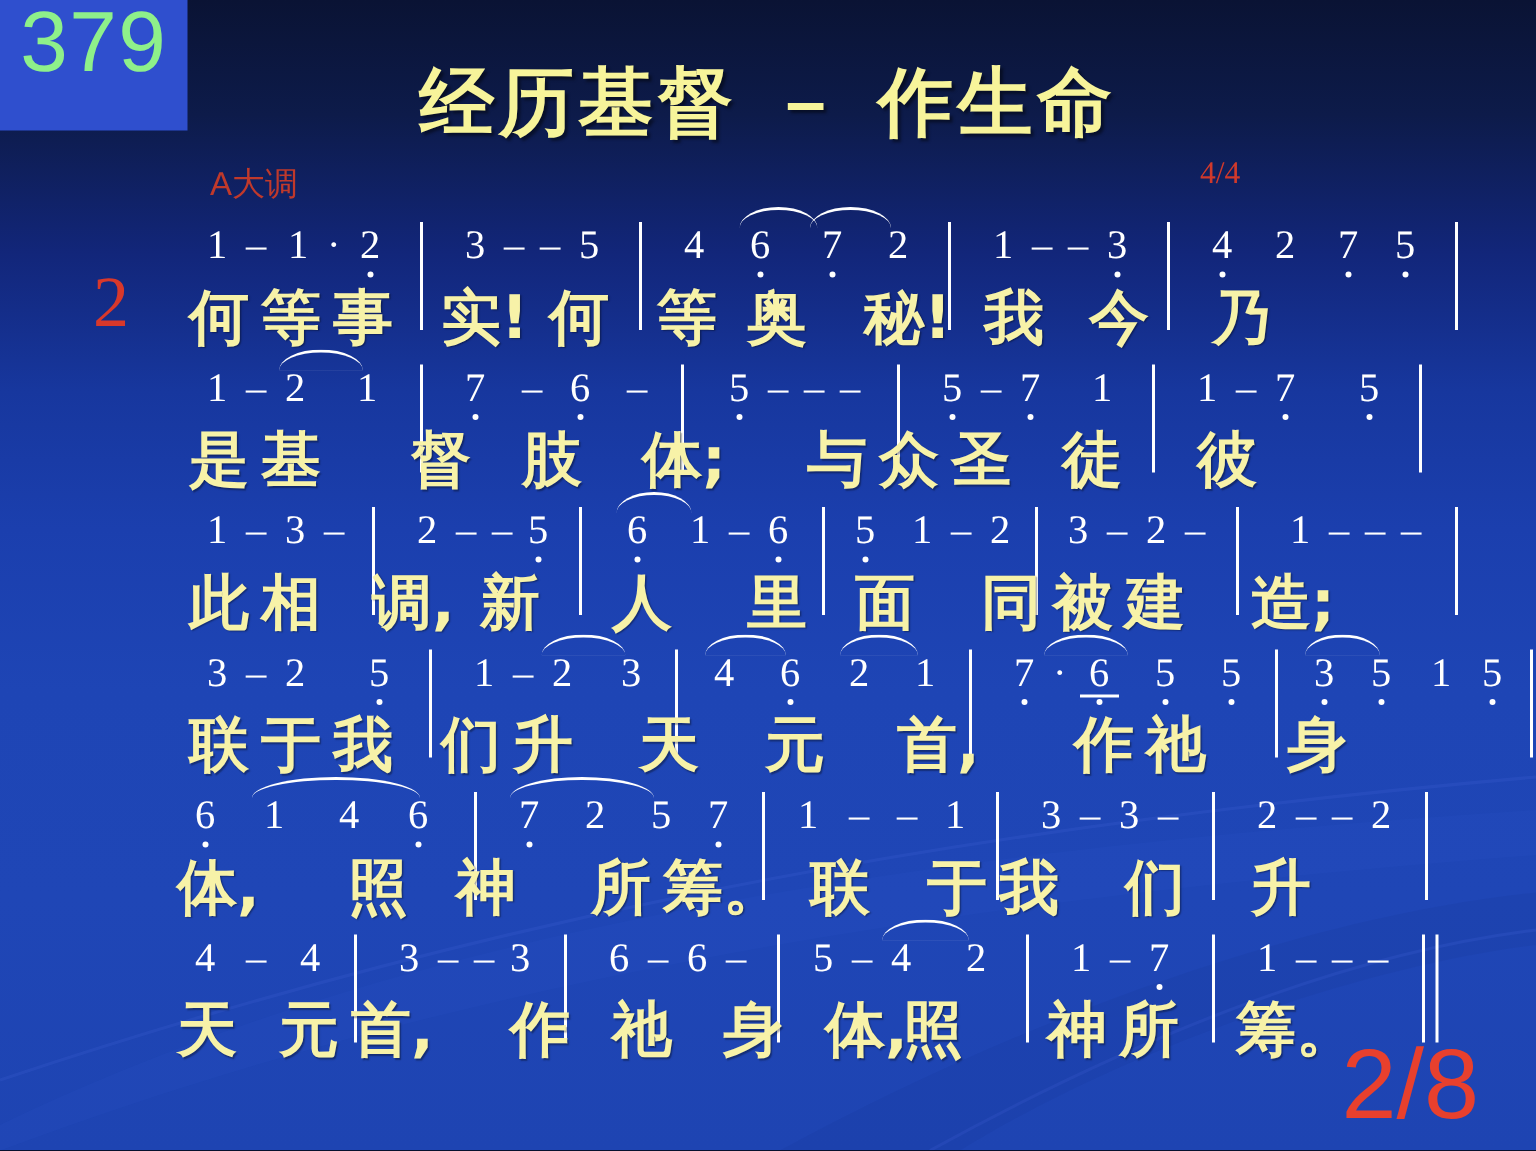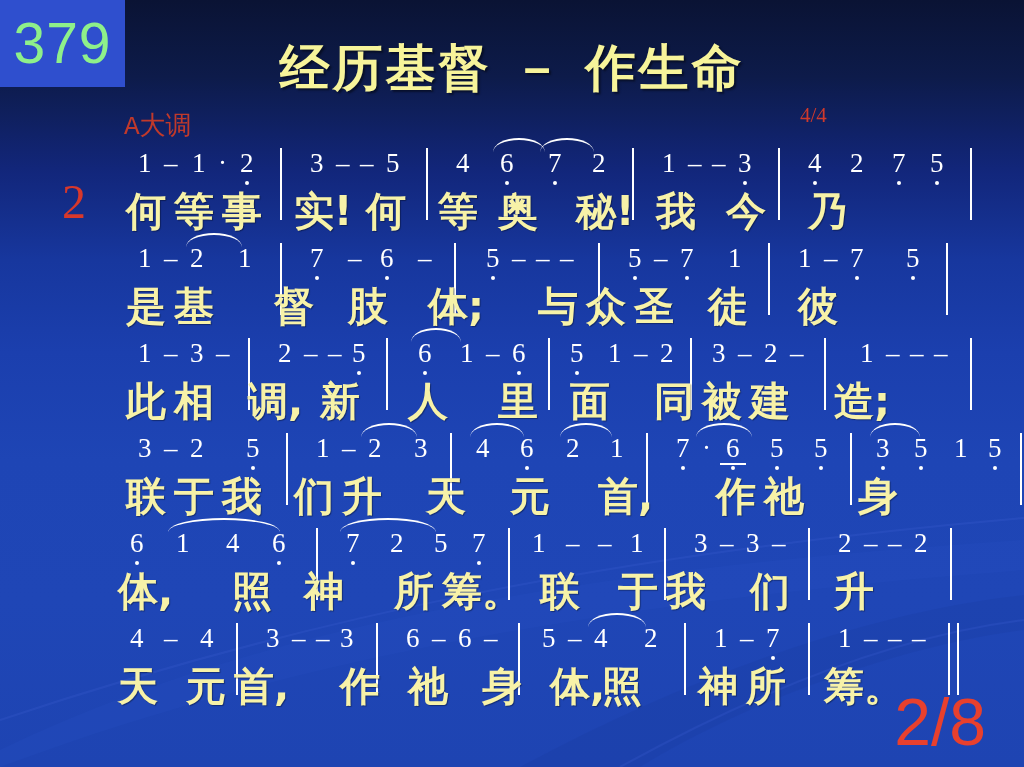--- a/index.html
+++ b/index.html
@@ -33,21 +33,20 @@
 
   
   #hymn-badge {
     position: absolute;
     left: 0px;
     top: 0px;
     width: 125px;
     height: 87px;
     background: #2f4fce;
     display: flex;
-    align-items: center;
     justify-content: center;
   }
   #hymn-badge .num {
     color: #8ef08a;
     font-size: 57px;
     line-height: 1;
     font-family: "Liberation Sans", sans-serif;
     letter-spacing: 1px;
   }
 
@@ -62,25 +61,25 @@
     font-size: 50px;
     font-weight: bold;
     letter-spacing: 3px;
     font-family: "DejaVu Sans", sans-serif;
     text-shadow: 2px 2px 2px rgba(0,0,0,.45);
   }
 
   
   #key-sig {
     position: absolute;
-    left: 124px;
+    left: 140px;
     top: 108px;
     color: #c0392b;
-    font-size: 26px;
-    font-family: Liberation Mono, monospace;
+    font-size: 22px;
+    font-family: Liberation Sans, sans-serif;
   }
   #time-sig {
     position: absolute;
     left: 800px;
     top: 103px;
     color: #d0392b;
     font-size: 21px;
     font-family: "Liberation Serif", serif;
   }
 

